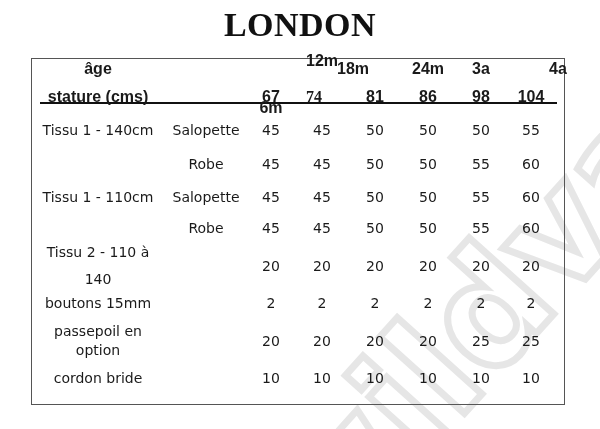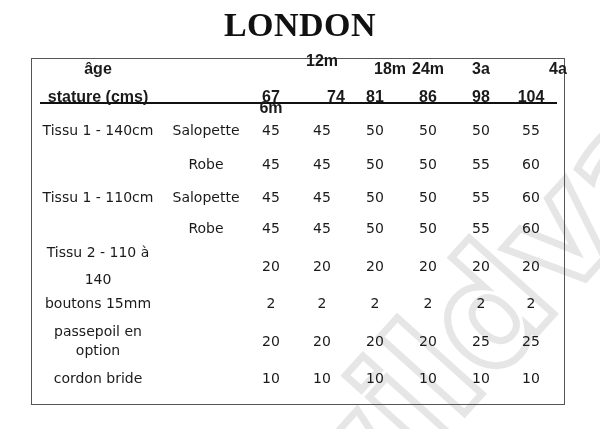--- a/index.html
+++ b/index.html
@@ -42,22 +42,22 @@
 <div class="box"></div>
 <div class="hdr-line"></div>
 
 <div id="table">
 
   <div class="cell hdr" style="left:98px;top:68px">âge</div>
   <div class="cell hdr" style="left:98px;top:96px">stature (cms)</div>
 <div class="cell hdr" style="left: 271px; top: 59px; margin-top: 48px;">6m</div>
     <div class="cell hdr" style="left: 271px; top: 96px;">67</div>
     <div class="cell hdr" style="left: 322px; top: 60px;">12m</div>
-    <div class="cell hdr" style="left: 336px; top: 96px;">74</div>
-    <div class="cell hdr" style="left: 390px; top: 68px;">18m</div>
+    <div class="cell hdr" style="left: 314px; top: 96px; font-family: Liberation Serif, serif;">74</div>
+    <div class="cell hdr" style="left: 353px; top: 68px;">18m</div>
     <div class="cell hdr" style="left: 375px; top: 96px;">81</div>
     <div class="cell hdr" style="left: 428px; top: 68px;">24m</div>
     <div class="cell hdr" style="left: 428px; top: 96px;">86</div>
     <div class="cell hdr" style="left: 481px; top: 68px;">3a</div>
     <div class="cell hdr" style="left: 481px; top: 96px;">98</div>
     <div class="cell hdr" style="left: 531px; top: 68px; margin-left: 27px;">4a</div>
     <div class="cell hdr" style="left: 531px; top: 96px;">104</div>
     <div class="cell label" style="left: 98px; top: 130px;">Tissu 1 - 140cm</div>
     <div class="cell label" style="left: 206px; top: 130px;">Salopette</div>
     <div class="cell " style="left: 271px; top: 130px;">45</div>

